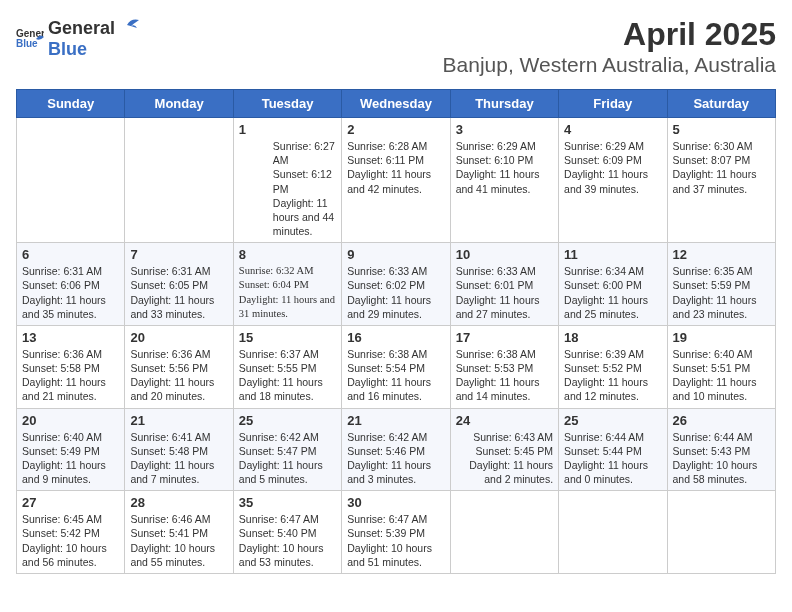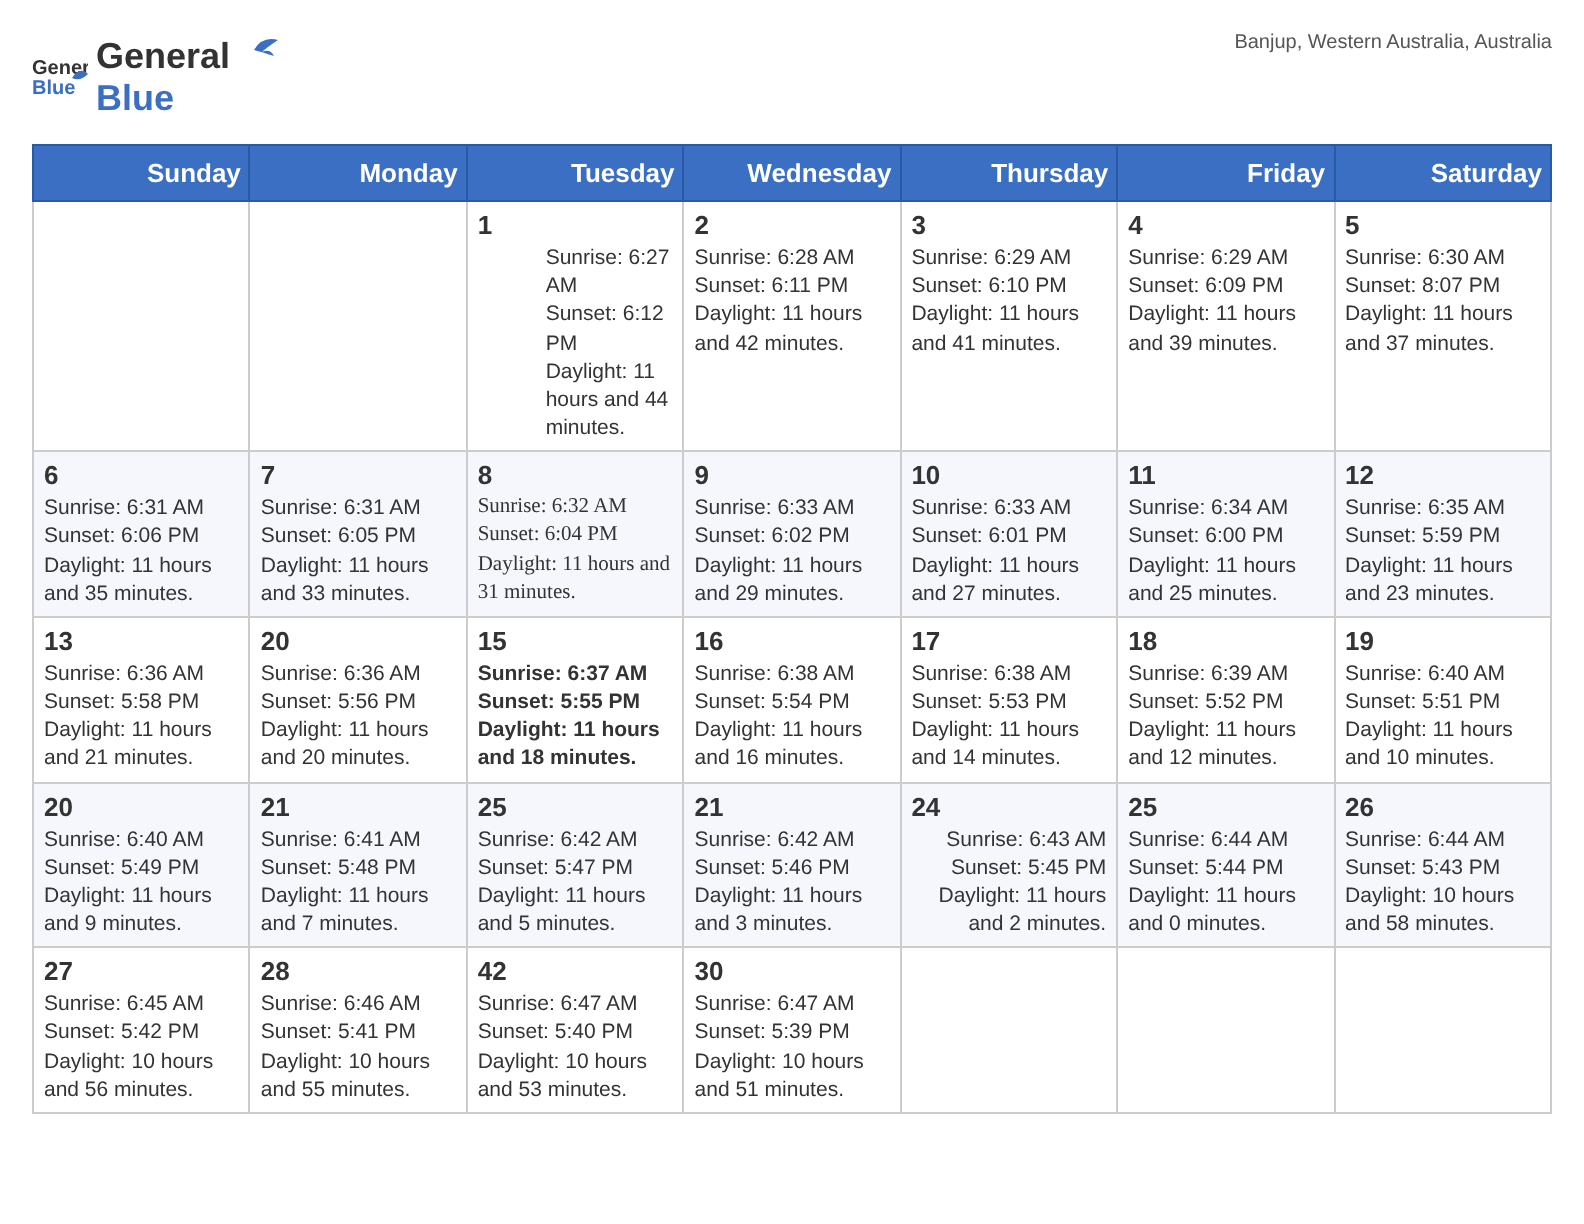--- a/index.html
+++ b/index.html
@@ -37,35 +37,35 @@
     }
     .title-block {
       text-align: right;
     }
     .month-title {
       font-size: 32px;
       font-weight: bold;
       color: #333;
     }
     .location-title {
-      font-size: 10px;
+      font-size: 21px;
       color: #555;
     }
     .calendar {
       width: 100%;
       border-collapse: collapse;
       border: 1px solid #ccc;
     }
     .calendar th {
       background-color: #3a6fc4;
       color: #fff;
       font-size: 13px;
       font-weight: bold;
       padding: 6px 4px;
-      text-align: right;
+      text-align: center;
       border: 1px solid #2a5aa4;
     }
     .calendar td {
       vertical-align: top;
       padding: 4px 5px;
       border: 1px solid #ccc;
       width: 108px;
       min-height: 80px;
       font-size: 10.5px;
       color: #333;
@@ -104,20 +104,21 @@
         <svg width="22" height="18" viewBox="0 0 22 18" style="margin:0 2px;">
           <path d="M10 9 Q14 2 22 4 Q16 8 14 10 Q18 8 20 12 Q14 10 10 9Z" fill="#3a6fc4"></path>
         </svg>
       </div>
       <div>
         <span class="logo-text-blue">Blue</span>
       </div>
     </div>
   </div>
   <div class="title-block">
+    <div class="month-title">April 2025</div>
     <div class="location-title">Banjup, Western Australia, Australia</div>
   </div>
 </div>
 
 <table class="calendar">
   <thead>
     <tr>
     <th>Sunday</th>
         <th>Monday</th>
         <th>Tuesday</th>
@@ -214,21 +215,21 @@
 Daylight: 11 hours and 21 minutes.</div>
         </td>
         <td>
           <span class="day-num">20</span>
           <div class="day-info" style="white-space: pre-line;">Sunrise: 6:36 AM
 Sunset: 5:56 PM
 Daylight: 11 hours and 20 minutes.</div>
         </td>
         <td>
           <span class="day-num">15</span>
-          <div class="day-info" style="white-space: pre-line; font-weight: bold;">Sunrise: 6:37 AM
+          <div class="day-info" style="white-space: pre-line;">Sunrise: 6:37 AM
 Sunset: 5:55 PM
 Daylight: 11 hours and 18 minutes.</div>
         </td>
         <td>
           <span class="day-num">16</span>
           <div class="day-info" style="white-space: pre-line;">Sunrise: 6:38 AM
 Sunset: 5:54 PM
 Daylight: 11 hours and 16 minutes.</div>
         </td>
         <td>
@@ -301,21 +302,21 @@
 Sunset: 5:42 PM
 Daylight: 10 hours and 56 minutes.</div>
         </td>
         <td>
           <span class="day-num">28</span>
           <div class="day-info" style="white-space: pre-line;">Sunrise: 6:46 AM
 Sunset: 5:41 PM
 Daylight: 10 hours and 55 minutes.</div>
         </td>
         <td>
-          <span class="day-num">42</span>
+          <span class="day-num">35</span>
           <div class="day-info" style="white-space: pre-line;">Sunrise: 6:47 AM
 Sunset: 5:40 PM
 Daylight: 10 hours and 53 minutes.</div>
         </td>
         <td>
           <span class="day-num">30</span>
           <div class="day-info" style="white-space: pre-line;">Sunrise: 6:47 AM
 Sunset: 5:39 PM
 Daylight: 10 hours and 51 minutes.</div>
         </td>

